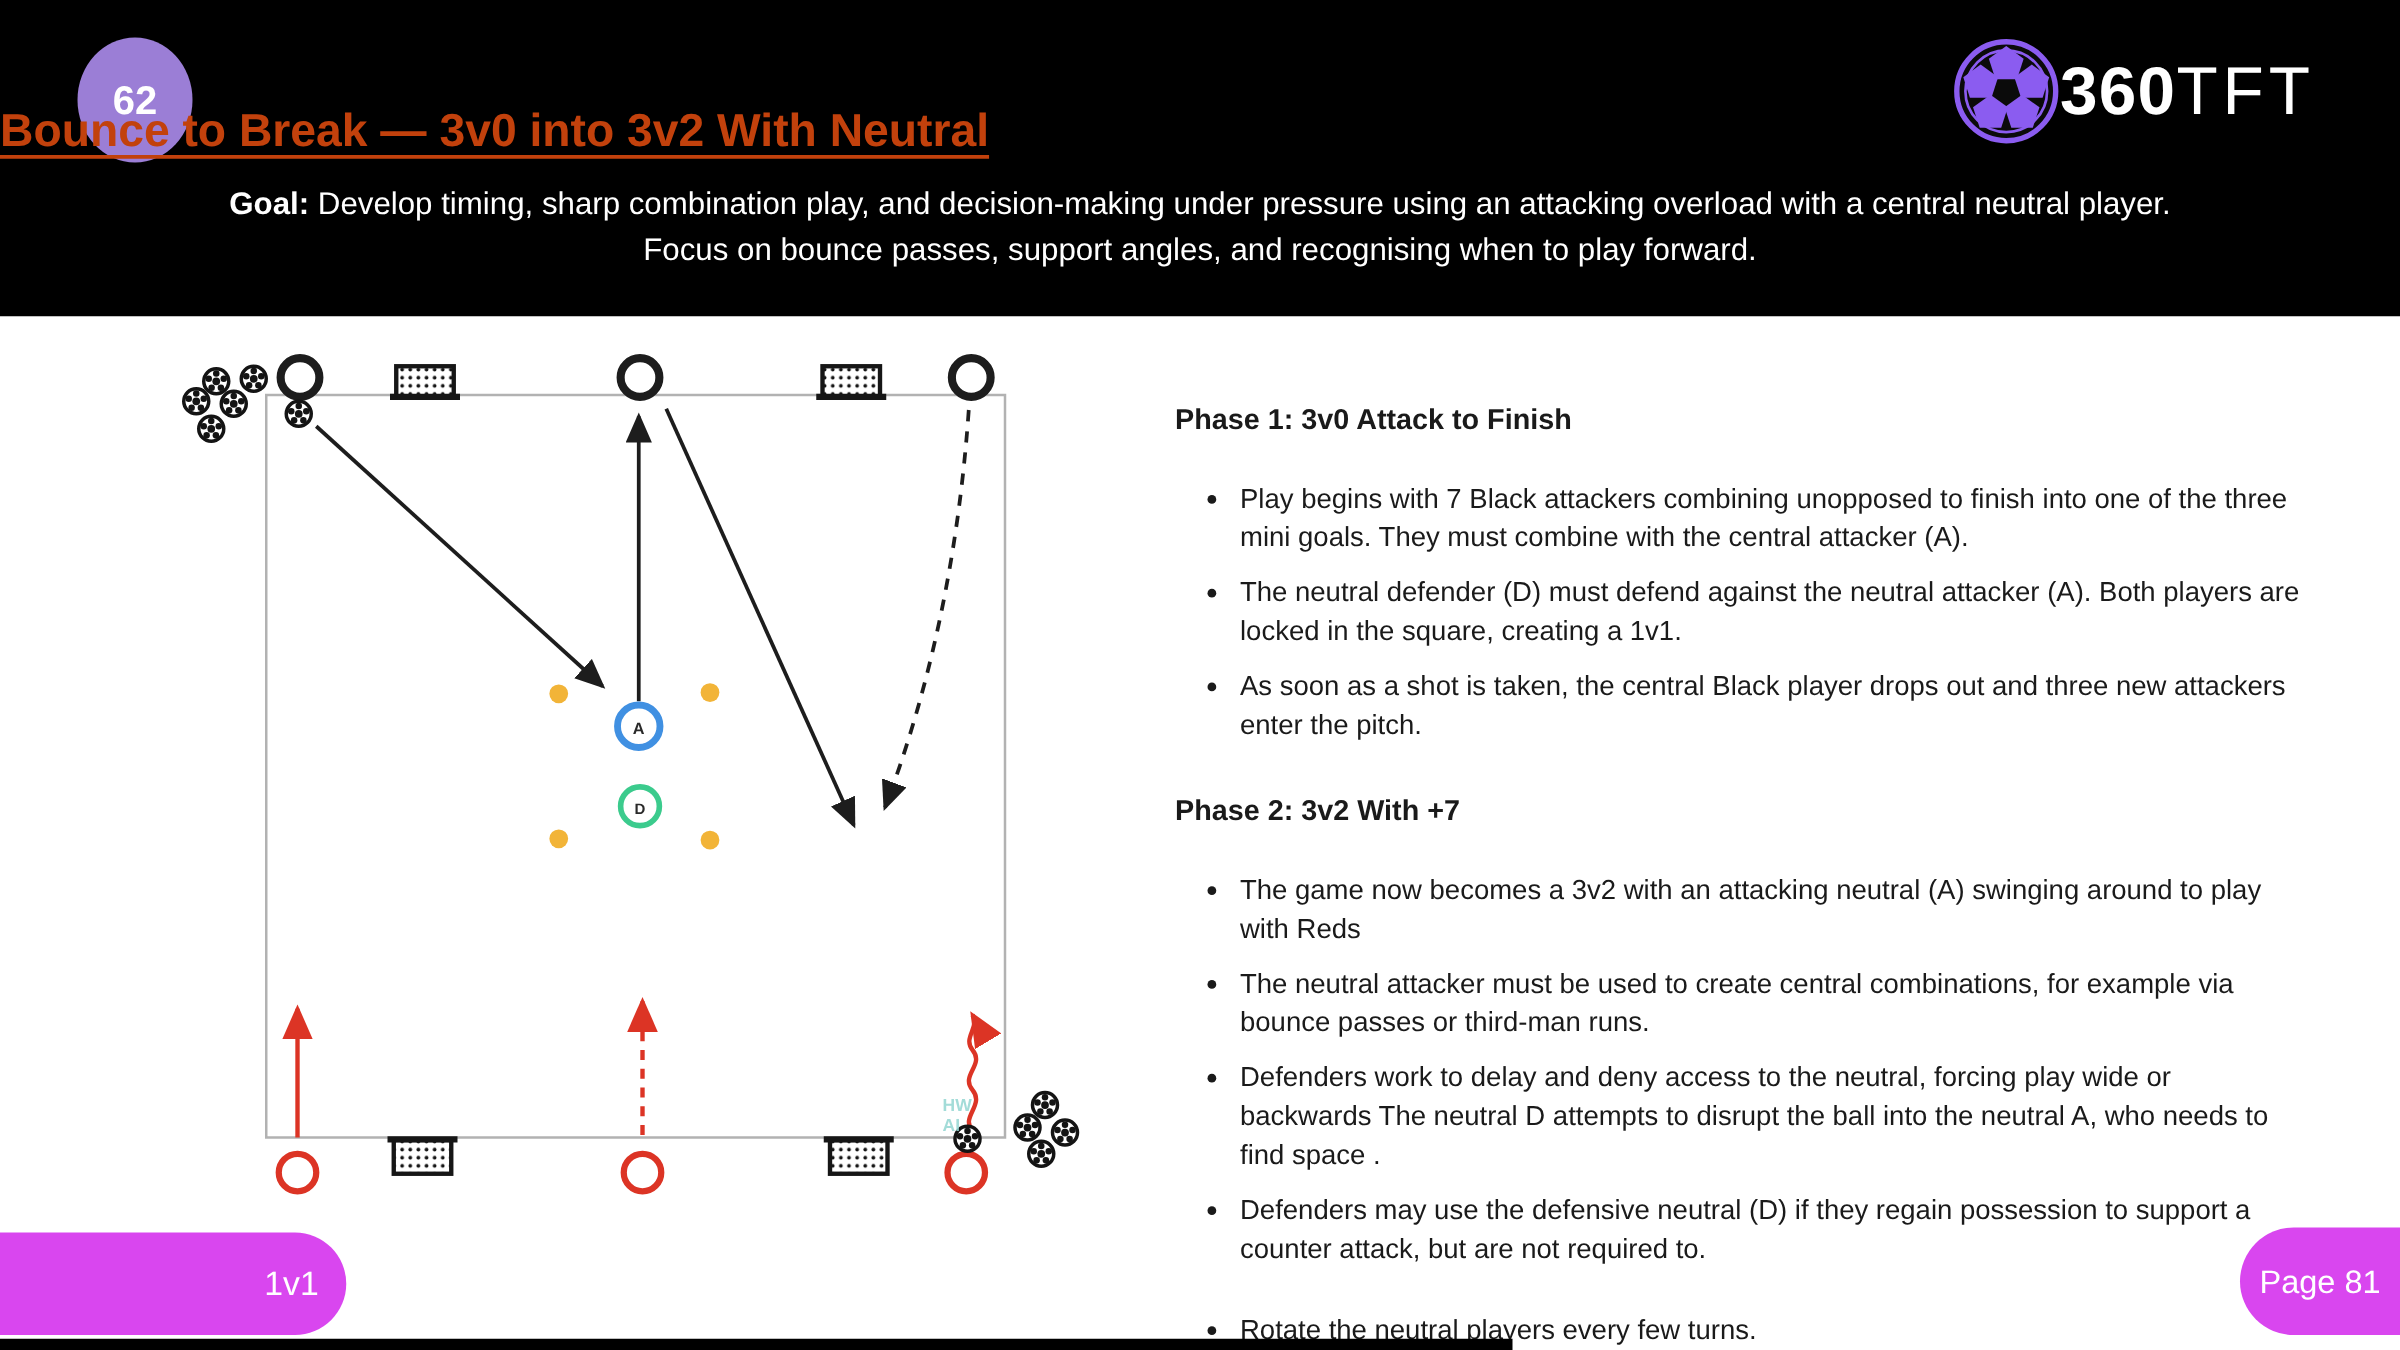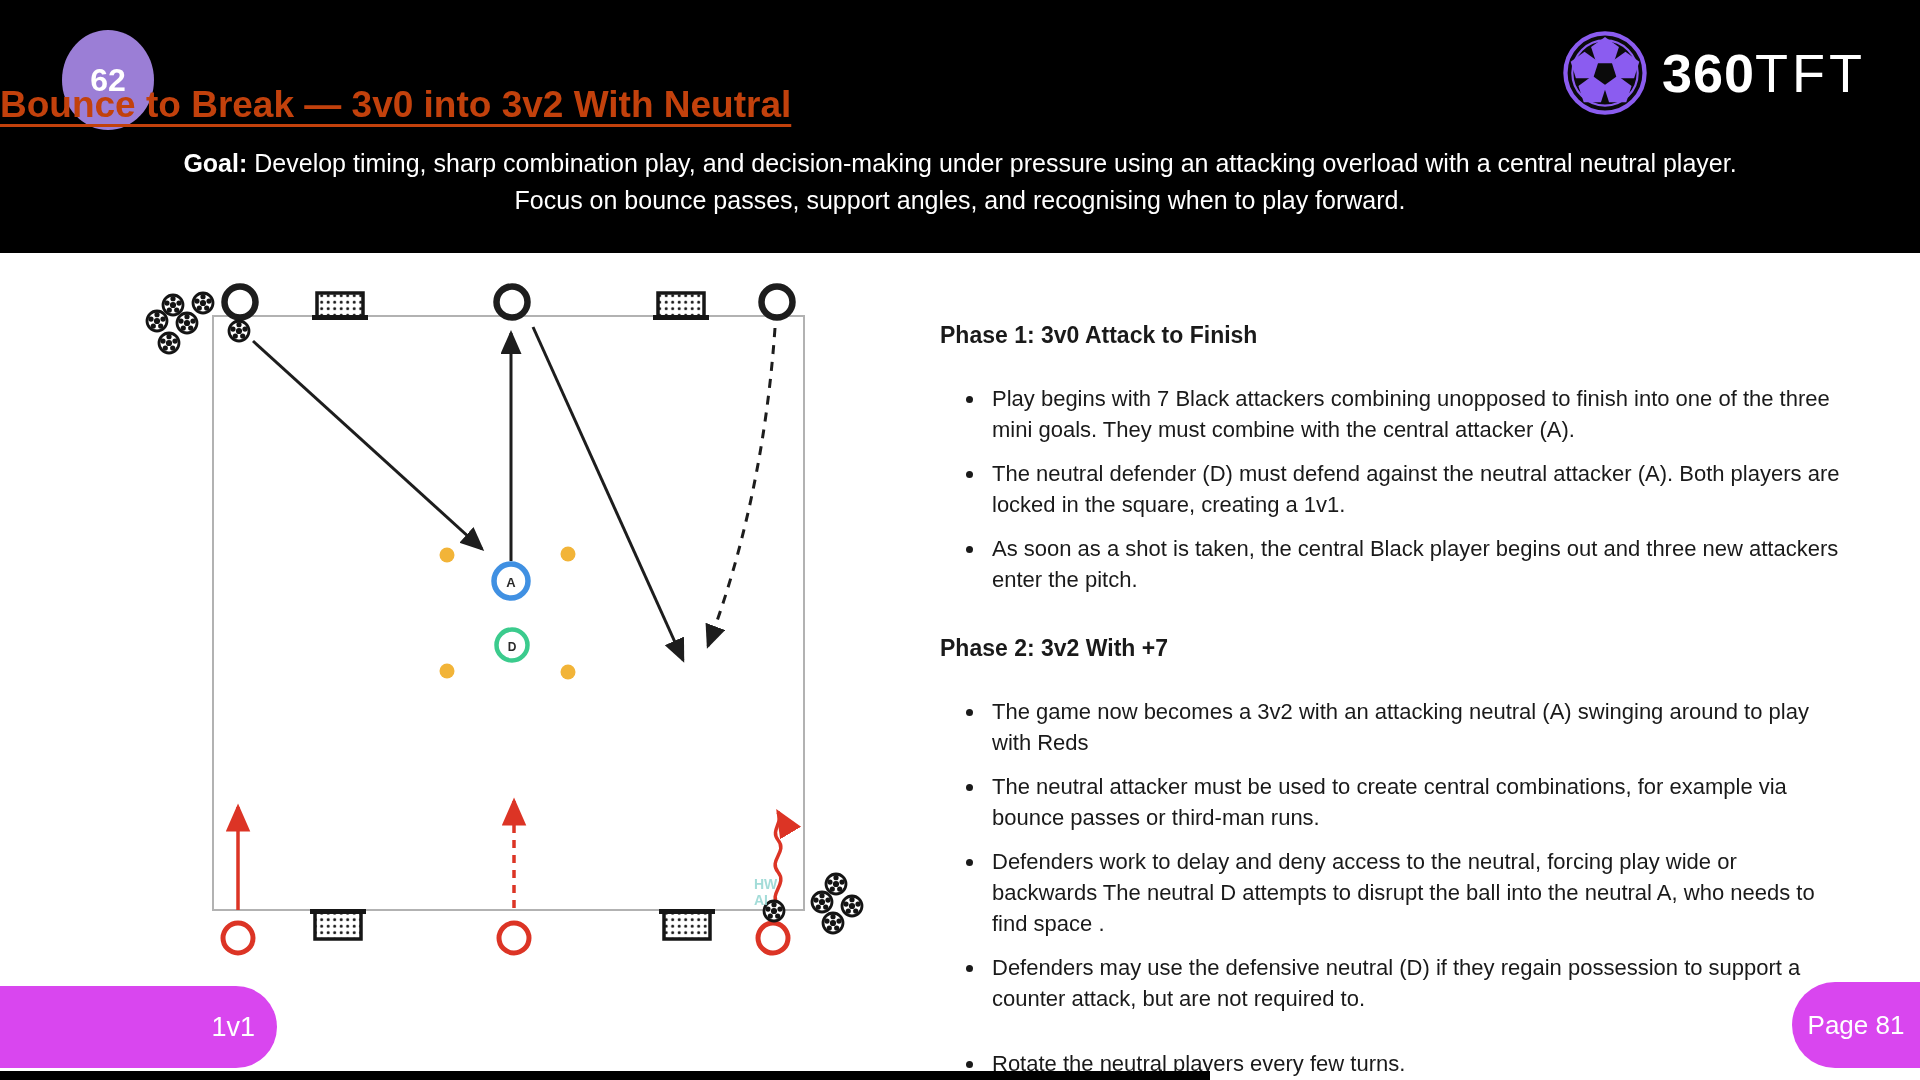--- a/index.html
+++ b/index.html
@@ -17,21 +17,21 @@
   .title{
     position:absolute;left:0;top:84px;width:1920px;text-align:left;color:#c2410c;
     font-size:37px;font-weight:bold;text-decoration:underline;
     text-decoration-thickness:3px;text-underline-offset:7px;
   }
   .goal{
     position:absolute;left:0;top:145px;width:1920px;text-align:center;color:#ffffff;
     font-size:25px;line-height:37px;
   }
   .goal b{font-weight:bold;}
-  .logo{position:absolute;left:1562px;top:30px;display:flex;align-items:center;gap:14px;}
+  .logo{position:absolute;left:1562px;top:30px;display:flex;align-items:center;}
   .logo svg{width:86px;height:86px;display:block;}
   .logo-text{color:#ffffff;font-size:54px;line-height:86px;white-space:nowrap;}
   .logo-text .b360{font-weight:800;letter-spacing:1px;}
   .logo-text .tft{font-weight:400;letter-spacing:4px;}
   
   .notes{position:absolute;left:940px;top:322px;width:905px;color:#1a1a1a;}
   .notes h3{margin:0;font-size:23px;font-weight:bold;}
   .notes h3.second{margin-top:40px;}
   .notes ul{margin:34px 0 0 0;padding:0 0 0 46px;list-style:disc;}
   .notes li{font-size:22px;line-height:31px;margin-bottom:13px;padding-left:6px;}
@@ -174,21 +174,21 @@
       <tspan x="754" y="889">HW</tspan>
       <tspan x="754" y="905">AI</tspan>
     </text>
   </svg>
 
   <div class="notes">
     <h3>Phase 1: 3v0 Attack to Finish</h3>
     <ul>
       <li>Play begins with 7 Black attackers combining unopposed to finish into one of the three mini goals.  They must combine with the central attacker (A).</li>
       <li>The neutral defender (D) must defend against the neutral attacker (A).  Both players are locked in the square, creating a 1v1.</li>
-      <li>As soon as a shot is taken, the central Black player begins out and three new attackers enter the pitch.</li>
+      <li>As soon as a shot is taken, the central Black player drops out and three new attackers enter the pitch.</li>
     </ul>
     <h3 class="second">Phase 2: 3v2 With +7</h3>
     <ul>
       <li>The game now becomes a 3v2 with an attacking neutral (A) swinging around to play with Reds</li>
       <li>The neutral attacker must be used to create central combinations, for example via bounce passes or third-man runs.</li>
       <li>Defenders work to delay and deny access to the neutral, forcing play wide or backwards  The neutral D attempts to disrupt the ball into the neutral A, who needs to find space .</li>
       <li>Defenders may use the defensive neutral (D) if they regain possession to support a counter attack, but are not required to.</li>
     </ul>
     <ul class="footer">
       <li>Rotate the neutral players every few turns.</li>

